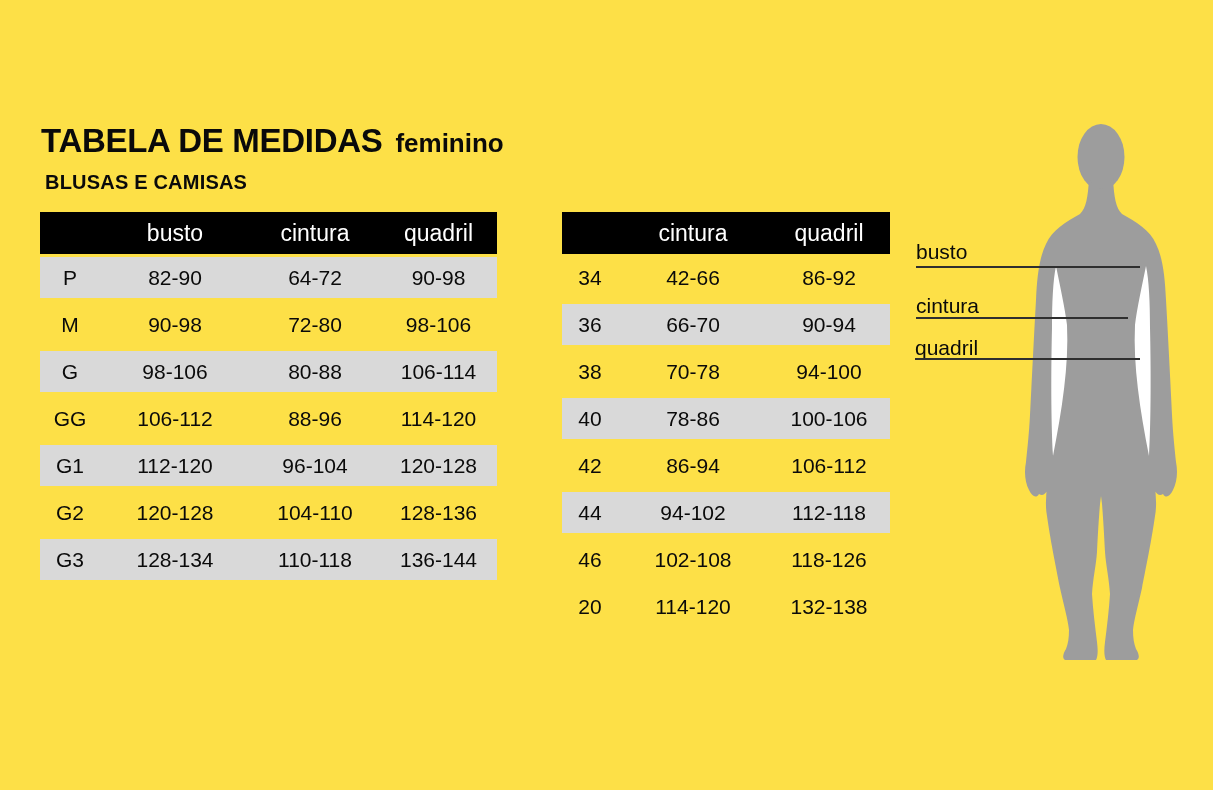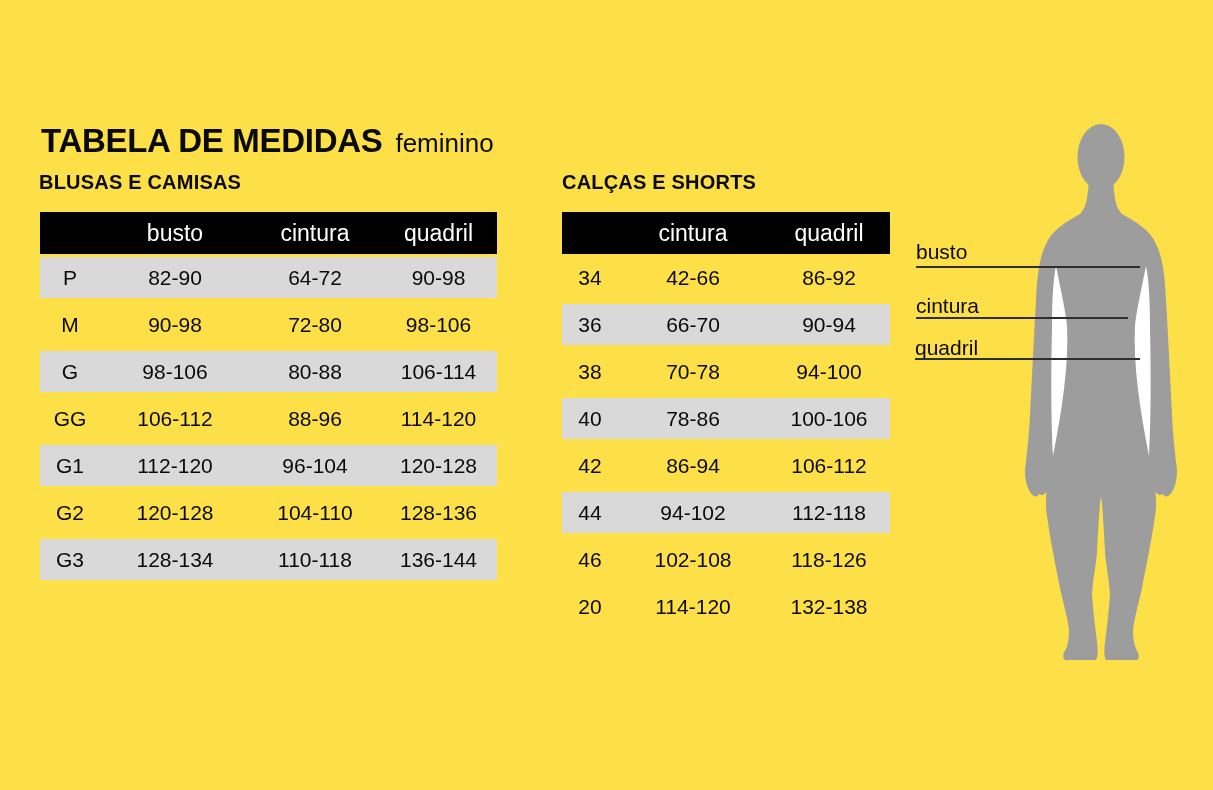--- a/index.html
+++ b/index.html
@@ -24,31 +24,31 @@
     gap: 13px;
     white-space: nowrap;
   }
   .title-main {
     font-size: 33px;
     font-weight: 700;
     letter-spacing: -0.3px;
   }
   .title-suffix {
     font-size: 26px;
-    font-weight: 400;
+    font-weight: 700;
   }
   .section-title {
     position: absolute;
     top: 171px;
     font-size: 20px;
     font-weight: 700;
     letter-spacing: 0.2px;
     white-space: nowrap;
   }
-  .section-title.left  { left: 39px; }
+  .section-title.left  { left: 45px; }
   .section-title.right { left: 562px; }
 
   
   .table { position: absolute; top: 212px; }
   .table-left  { left: 40px;  width: 457px; }
   .table-right { left: 562px; width: 328px; }
 
   .trow { display: grid; align-items: center; }
   .table-left  .trow { grid-template-columns: 60px 150px 130px 117px; }
   .table-right .trow { grid-template-columns: 56px 150px 122px; }
@@ -107,21 +107,20 @@
 <body>
 
 <div class="canvas">
 
   <div class="title-row">
     <span class="title-main">TABELA DE MEDIDAS</span>
     <span class="title-suffix">feminino</span>
   </div>
 
   <div class="section-title left">BLUSAS E CAMISAS</div>
-  <div class="section-title right">CALÇAS E SHORTS</div>
 
   <div class="table table-left" id="table-0">
       <div class="trow header-row">
         <div class="tcell"></div>
         <div class="tcell">busto</div>
         <div class="tcell">cintura</div>
         <div class="tcell">quadril</div>
       </div>
       <div class="trow data-row alt">
         <div class="tcell">P</div>

